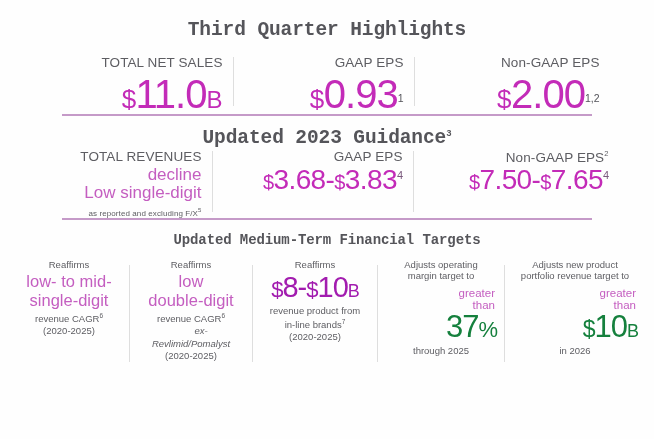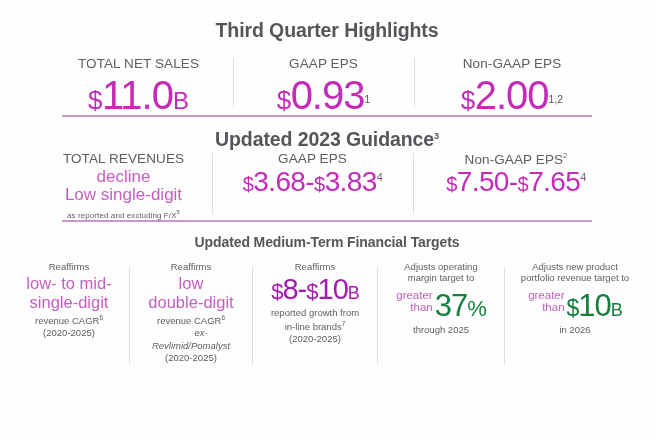--- a/index.html
+++ b/index.html
@@ -22,20 +22,21 @@
     background: #fefefe;
   }
 
   
   .section-title {
     text-align: center;
     font-size: 19.5px;
     font-weight: bold;
     color: #55555a;
     letter-spacing: -0.1px;
+    font-family: Liberation Mono, monospace;
   }
   .section-title .sup {
     font-size: 9px;
     vertical-align: super;
     font-weight: bold;
   }
 
   
   .hrule {
     height: 1.6px;
@@ -45,21 +46,21 @@
   }
 
   
   .metric-row {
     display: flex;
     justify-content: center;
     align-items: stretch;
   }
   .metric-col {
     flex: 0 0 auto;
-    text-align: center;
+    text-align: right;
     position: relative;
     padding: 0 10px;
     box-sizing: border-box;
   }
   .vdiv {
     width: 1px;
     background: #dedede;
     flex: 0 0 1px;
   }
 
@@ -192,24 +193,25 @@
     line-height: 1;
     letter-spacing: -1px;
     margin-top: 3px;
     white-space: nowrap;
   }
   .mt-money .cur2 { font-size: 22px; }
   .mt-money .b2 { font-size: 18px; }
 
   .gt-line {
     display: flex;
-    align-items: flex-start;
+    align-items: flex-end;
     justify-content: center;
     margin-top: 6px;
     white-space: nowrap;
+    flex-direction: column;
   }
   .gt-words {
     color: #c45ec0;
     font-size: 11.5px;
     line-height: 1.0;
     text-align: right;
     margin-right: 2px;
   }
   .gt-big {
     color: #15803d;
@@ -341,21 +343,21 @@
       </div>
 
       <div class="vdiv"></div>
 
       <div class="mt-col w3">
         <div class="mt-lead">Reaffirms</div>
         <div class="mt-money">
           <span class="cur2">$</span><span>8</span><span>-</span><span class="cur2">$</span><span>10</span><span class="b2">B</span>
         </div>
         <div class="mt-foot">
-          <div>reported growth from</div>
+          <div>revenue product from</div>
           <div><span>in-line brands</span><span class="sup">7</span></div>
           <div>(2020-2025)</div>
         </div>
       </div>
 
       <div class="vdiv"></div>
 
       <div class="mt-col w4">
         <div class="mt-lead">
           <div>Adjusts operating</div>

